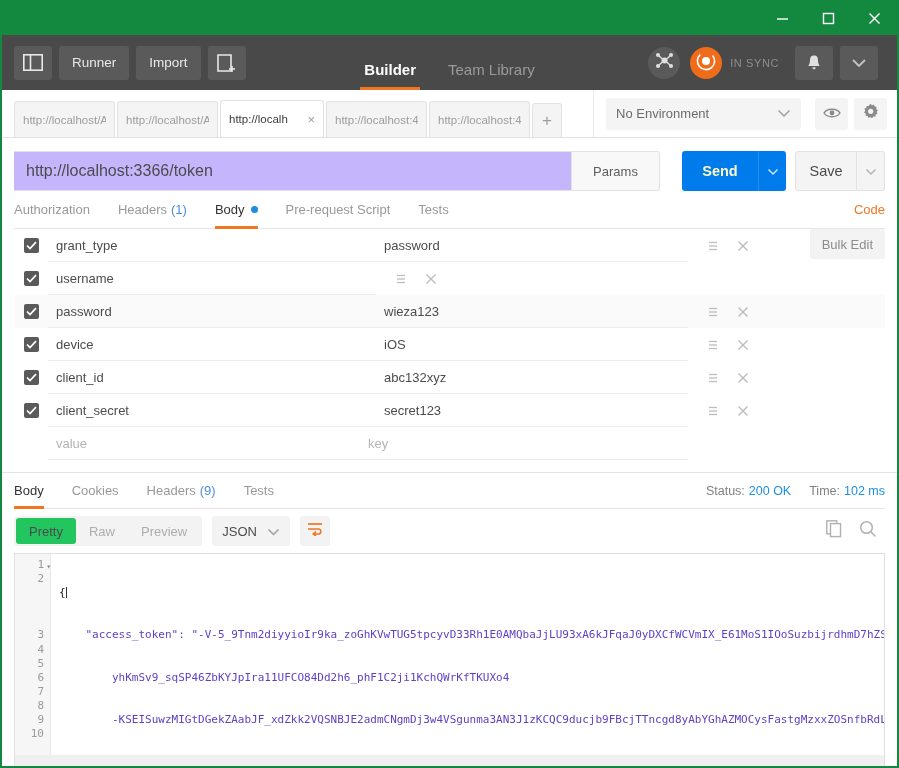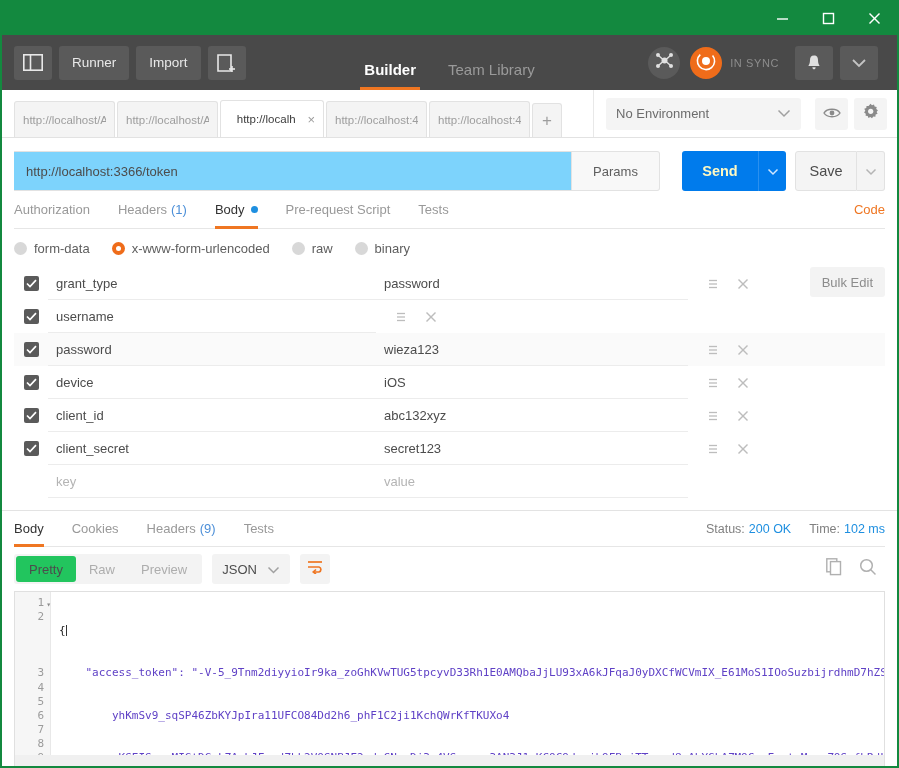--- a/index.html
+++ b/index.html
@@ -87,21 +87,21 @@
 
   
   .tabstripwrap {
     height: 48px; flex: 0 0 48px;
     display: flex; align-items: stretch;
     background: #fff;
     border-bottom: 1px solid #e2e2e2;
   }
   .tabstrip {
     flex: 1 1 auto; display: flex; align-items: flex-end;
-    padding-left: 12px; overflow: hidden; text-align: center;
+    padding-left: 12px; overflow: hidden;
   }
   .rtab {
     height: 36px; width: 101px; flex: 0 0 101px;
     background: #f4f4f4;
     border: 1px solid #e2e2e2; border-bottom: none;
     border-radius: 3px 3px 0 0;
     display: flex; align-items: center;
     padding: 0 8px;
     font-size: 11.5px; color: #9d9d9d;
     margin-right: 2px;
@@ -153,22 +153,22 @@
   }
   .methodbox {
     width: 116px; border: 1px solid #e2e2e2; background: #f8f8f8;
     border-radius: 3px 0 0 3px;
     display: flex; align-items: center; justify-content: center;
     font-size: 14px; color: #4c4c4c;
   }
   .methodbox .chev { margin-left: 10px; color: #9a9a9a; }
   .urlbox {
     flex: 1 1 auto; border: 1px solid #e2e2e2; border-left: none;
-    background: #7dd3fc; display: flex; align-items: center;
-    padding: 0 12px; font-size: 13px; color: #4c4c4c;
+    background: #c4b5fd; display: flex; align-items: center;
+    padding: 0 12px; font-size: 16px; color: #4c4c4c;
   }
   .paramsbtn {
     width: 88px; border: 1px solid #e2e2e2; border-left: none;
     border-radius: 0 3px 3px 0;
     background: #f8f8f8;
     display: flex; align-items: center; justify-content: center;
     font-size: 13px; color: #5e5e5e;
   }
   .sendgrp { display: flex; margin-left: 9px; }
   .sendbtn {
@@ -565,38 +565,20 @@
     </div>
     <div class="rqtab">
       <span>Pre-request Script</span>
     </div>
     <div class="rqtab">
       <span>Tests</span>
     </div>
     <div class="codelink">Code</div>
   </div>
 
-  <div class="radiorow">
-    <div class="radio">
-      <span class="rc"></span>
-      <span>form-data</span>
-    </div>
-    <div class="radio sel">
-      <span class="rc"></span>
-      <span>x-www-form-urlencoded</span>
-    </div>
-    <div class="radio">
-      <span class="rc"></span>
-      <span>raw</span>
-    </div>
-    <div class="radio">
-      <span class="rc"></span>
-      <span>binary</span>
-    </div>
-  </div>
 
   <div class="kvwrap">
 
     <div class="kvrow">
       <div class="kvcheck">
         <span class="cbox">
           <svg width="11" height="9" viewBox="0 0 11 9">
               <polyline points="1,4.5 4,7.5 10,1.2" fill="none" stroke="#fff" stroke-width="1.7"></polyline>
             </svg>
         </span>
@@ -772,25 +754,25 @@
           <svg width="12" height="12" viewBox="0 0 12 12">
               <line x1="1.5" y1="1.5" x2="10.5" y2="10.5" stroke="#bdbdbd" stroke-width="1.4"></line>
               <line x1="10.5" y1="1.5" x2="1.5" y2="10.5" stroke="#bdbdbd" stroke-width="1.4"></line>
             </svg>
         </div>
       </div>
     </div>
 
     <div class="kvrow">
       <div class="kvcheck"></div>
+      <div class="kvcell val ph">
+        <span>value</span>
+      </div>
       <div class="kvcell ph">
         <span>key</span>
-      </div>
-      <div class="kvcell val ph">
-        <span>value</span>
       </div>
     </div>
   </div>
 
   <div class="respsep"></div>
   <div class="resptabs">
     <div class="rqtab active">
       <span>Body</span>
     </div>
     <div class="rqtab">

